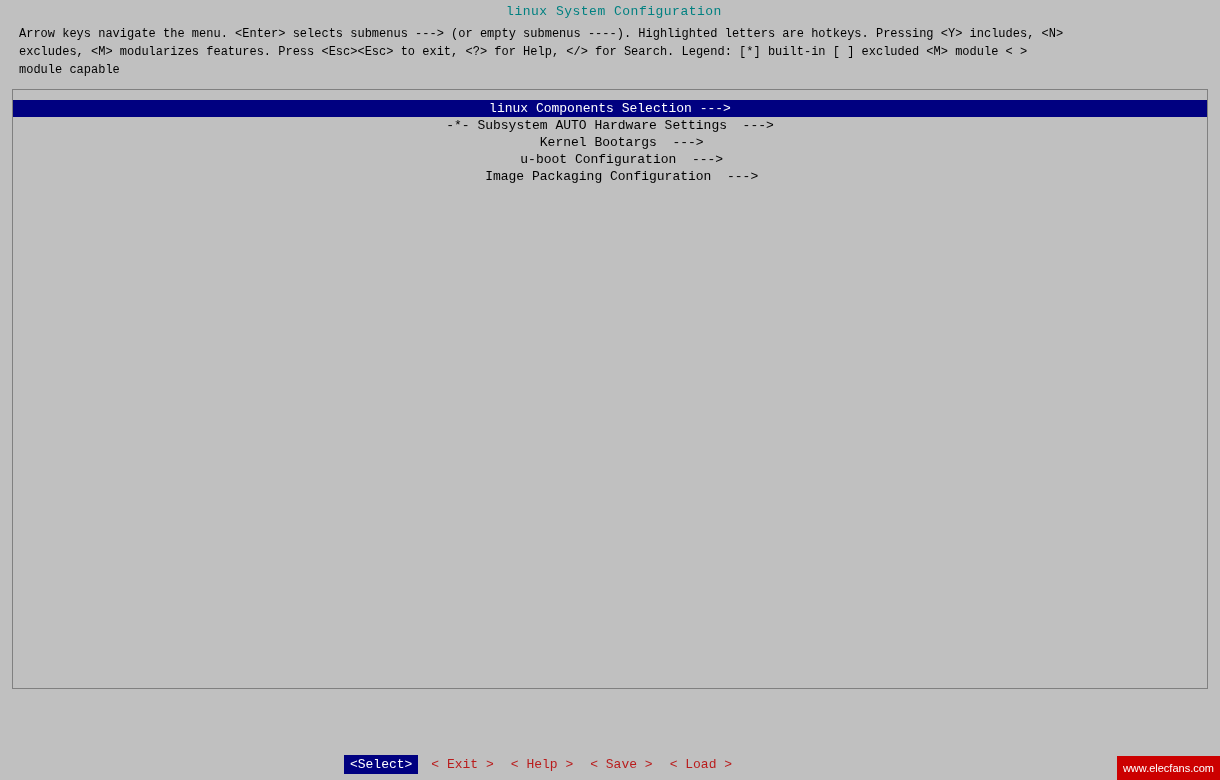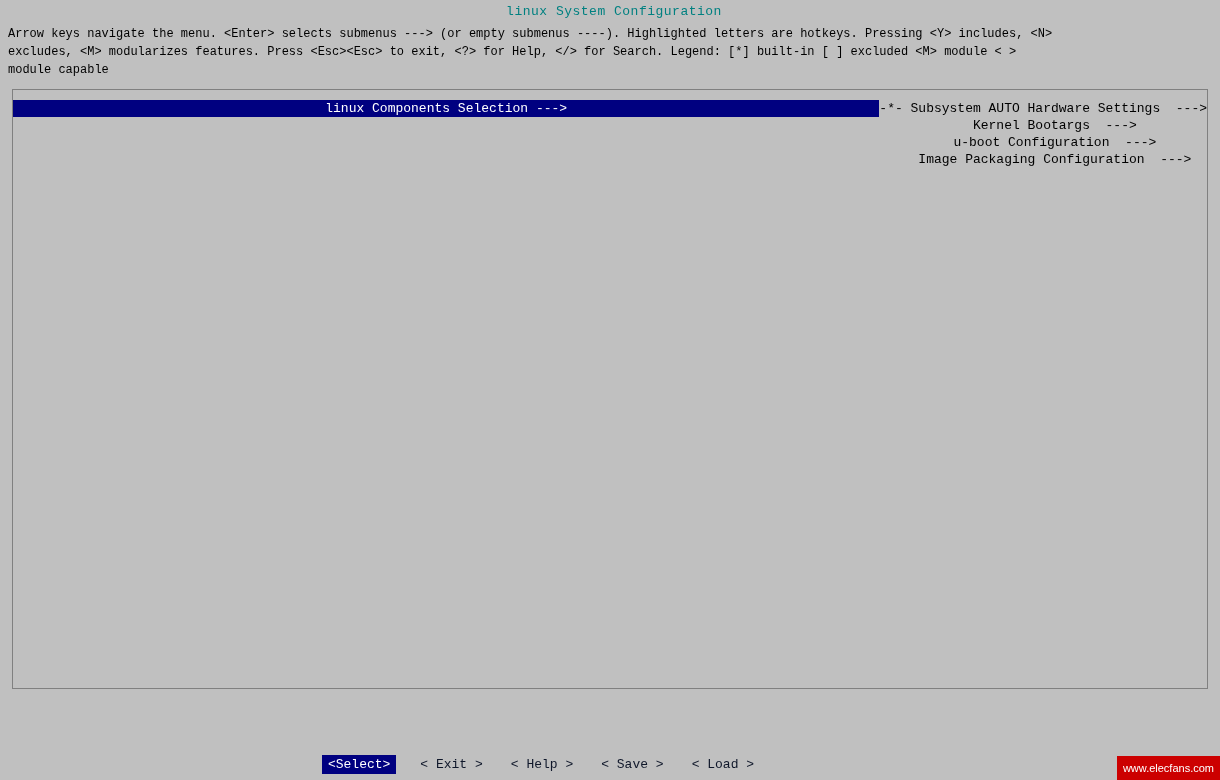--- a/index.html
+++ b/index.html
@@ -23,37 +23,38 @@
       letter-spacing: 0.5px;
     }
 
     
     #help-text {
       padding: 4px 8px;
       color: #000;
       font-size: 12px;
       line-height: 1.5;
       background: #c0c0c0;
+      margin-left: 11px;
     }
 
     
     #main-box {
       margin: 6px 12px;
       border: 1px solid #808080;
       background: #c0c0c0;
       height: 600px;
       position: relative;
     }
 
     
     #menu-area {
       padding: 10px 0;
       display: flex;
-      flex-direction: row;
-      align-items: flex-start;
+      flex-direction: column;
+      align-items: center;
     }
 
     .menu-item {
       font-size: 13px;
       color: #000;
       padding: 1px 0;
       width: 100%;
       text-align: center;
       font-family: 'Courier New', Courier, monospace;
       white-space: pre;
@@ -76,27 +77,27 @@
     
     #bottom-bar {
       position: absolute;
       bottom: 0;
       left: 0;
       width: 1080px;
       background: #c0c0c0;
       padding: 6px 0;
       display: flex;
       justify-content: center;
-      gap: 20px;
+      gap: 9px;
     }
 
     .bottom-btn {
       font-family: 'Courier New', Courier, monospace;
       font-size: 13px;
-      color: #0f172a;
+      color: #b91c1c;
       background: #c0c0c0;
       border: none;
       cursor: pointer;
       padding: 2px 4px;
     }
 
     .bottom-btn.selected {
       background: #000080;
       color: #fff;
       padding: 2px 6px;

